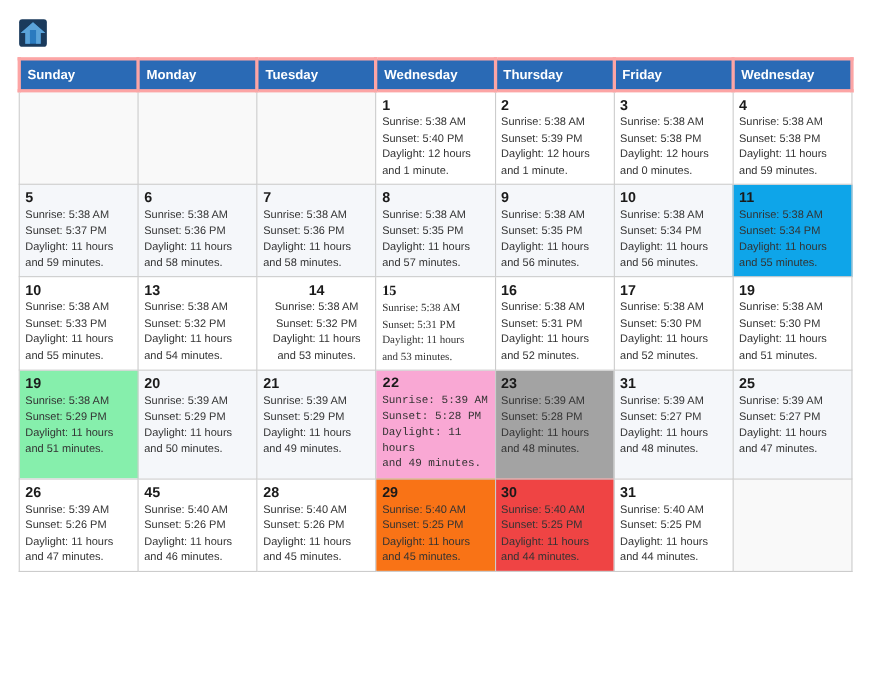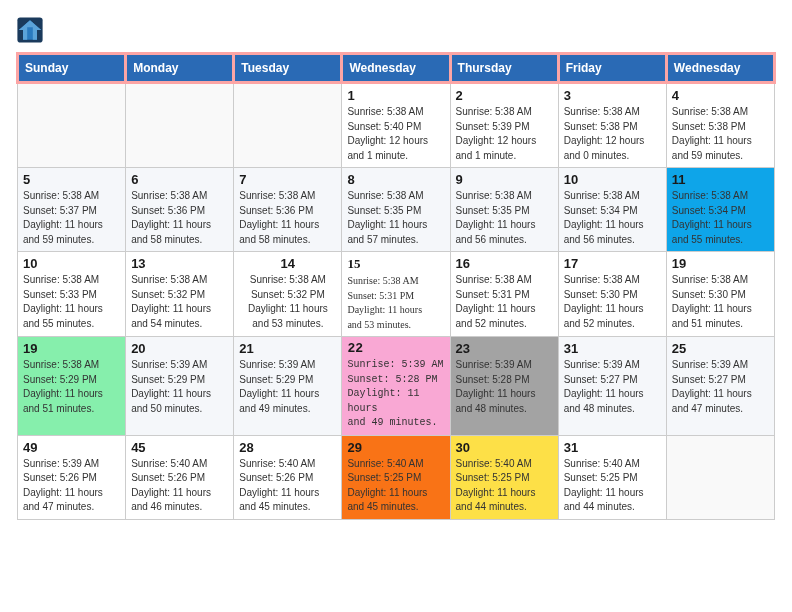--- a/index.html
+++ b/index.html
@@ -216,36 +216,36 @@
           <div class="day-number">31</div>
           <div class="day-info">Sunrise: 5:39 AM<br>Sunset: 5:27 PM<br>Daylight: 11 hours<br>and 48 minutes.</div>
         </td>
         <td style="background: rgb(245, 247, 250);">
           <div class="day-number">25</div>
           <div class="day-info">Sunrise: 5:39 AM<br>Sunset: 5:27 PM<br>Daylight: 11 hours<br>and 47 minutes.</div>
         </td>
       </tr>
       <tr>
         <td style="background: rgb(255, 255, 255);">
-          <div class="day-number">49</div>
+          <div class="day-number">26</div>
           <div class="day-info">Sunrise: 5:39 AM<br>Sunset: 5:26 PM<br>Daylight: 11 hours<br>and 47 minutes.</div>
         </td>
         <td style="background: rgb(255, 255, 255);">
           <div class="day-number">45</div>
           <div class="day-info">Sunrise: 5:40 AM<br>Sunset: 5:26 PM<br>Daylight: 11 hours<br>and 46 minutes.</div>
         </td>
         <td style="background: rgb(255, 255, 255);">
           <div class="day-number">28</div>
           <div class="day-info">Sunrise: 5:40 AM<br>Sunset: 5:26 PM<br>Daylight: 11 hours<br>and 45 minutes.</div>
         </td>
         <td style="background: #f97316;">
           <div class="day-number">29</div>
           <div class="day-info">Sunrise: 5:40 AM<br>Sunset: 5:25 PM<br>Daylight: 11 hours<br>and 45 minutes.</div>
         </td>
-        <td style="background: #fde047;">
+        <td style="background: #ef4444;">
           <div class="day-number">30</div>
           <div class="day-info">Sunrise: 5:40 AM<br>Sunset: 5:25 PM<br>Daylight: 11 hours<br>and 44 minutes.</div>
         </td>
         <td style="background: rgb(255, 255, 255);">
           <div class="day-number">31</div>
           <div class="day-info">Sunrise: 5:40 AM<br>Sunset: 5:25 PM<br>Daylight: 11 hours<br>and 44 minutes.</div>
         </td>
         <td class="empty" style="background: rgb(249, 249, 249);"></td>
       </tr>
     </tbody>

